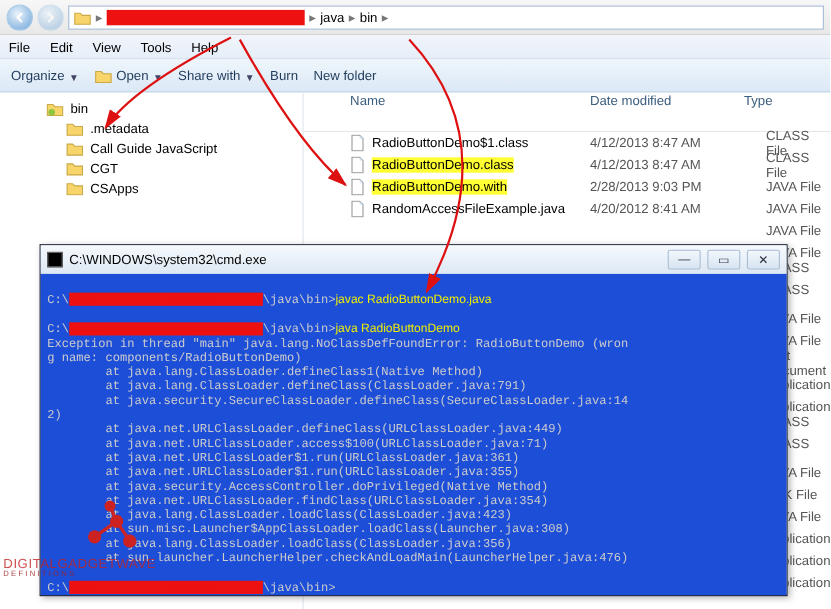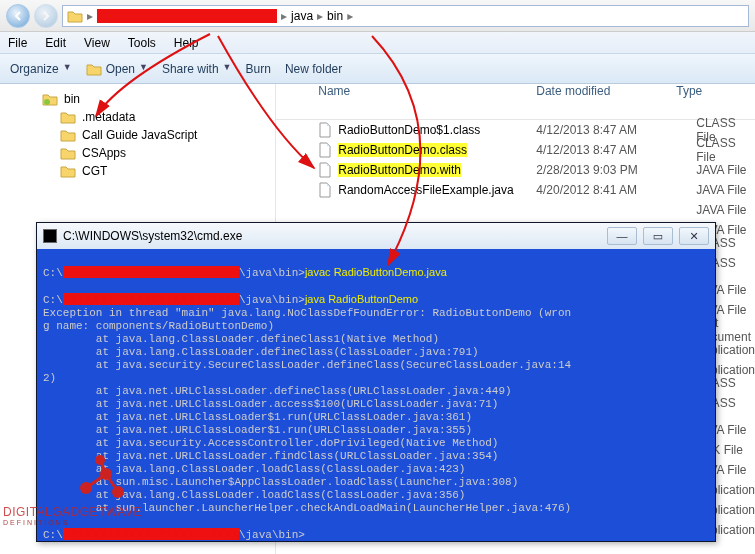--- a/index.html
+++ b/index.html
@@ -10,21 +10,21 @@
 .navbtn.disabled { opacity: .5; }
 .address-field { flex: 1; height: 22px; border: 1px solid #a5b9d6; background: #fff; display: flex; align-items: center; font-size: 12px; padding: 0 4px; gap: 4px; }
 .crumb-sep { color: #777; }
 .folder-icon-sm { width: 16px; height: 14px; display: inline-block; }
 .redblock { background: #e11; height: 14px; width: 180px; }
 
 .menubar { height: 22px; background: linear-gradient(#f1f5fb,#e6eef8); border-bottom: 1px solid #c9d6e8; display: flex; align-items: center; gap: 18px; padding: 0 8px; font-size: 12px; }
 .menubar span { cursor: default; }
 
 .toolbar { height: 30px; background: linear-gradient(#eff6fc,#dbe8f6); border-bottom: 1px solid #b8ccde; display: flex; align-items: center; gap: 14px; padding: 0 10px; font-size: 12px; color: #1f3b5a; }
-.toolbtn { display: flex; align-items: flex-start; gap: 4px; cursor: pointer; }
+.toolbtn { display: flex; align-items: flex-end; gap: 4px; cursor: pointer; }
 .chev { font-size: 9px; color: #446; }
 
 .body-area { display: flex; height: calc(100% - 84px); }
 .tree { width: 284px; border-right: 1px solid #e0e6ee; padding: 6px 0; font-size: 12px; }
 .tree-item { display: flex; align-items: center; gap: 6px; padding: 2px 0 2px 42px; cursor: pointer; }
 .tree-item.level1 { padding-left: 60px; }
 .tree-item.selected { background: transparent; }
 .folder-icon { width: 16px; height: 13px; }
 
 .filelist { flex: 1; font-size: 12px; }
@@ -132,27 +132,27 @@
     <div class="tree-item level1">
         <svg class="folder-icon" viewBox="0 0 16 13">
           <path fill="#f7d56a" stroke="#caa844" d="M1 2h5l2 2h7v8H1z"></path>
         </svg>
         <span>Call Guide JavaScript</span>
       </div>
     <div class="tree-item level1">
         <svg class="folder-icon" viewBox="0 0 16 13">
           <path fill="#f7d56a" stroke="#caa844" d="M1 2h5l2 2h7v8H1z"></path>
         </svg>
-        <span>CSApps</span>
+        <span>CGT</span>
       </div>
     <div class="tree-item level1">
         <svg class="folder-icon" viewBox="0 0 16 13">
           <path fill="#f7d56a" stroke="#caa844" d="M1 2h5l2 2h7v8H1z"></path>
         </svg>
-        <span>CGT</span>
+        <span>CSApps</span>
       </div>
   </div>
 
   <div class="filelist">
     <div class="columns">
       <div class="col-name">Name</div>
       <div class="col-date">Date modified</div>
       <div class="col-type">Type</div>
     </div>
     <div id="file-rows">

